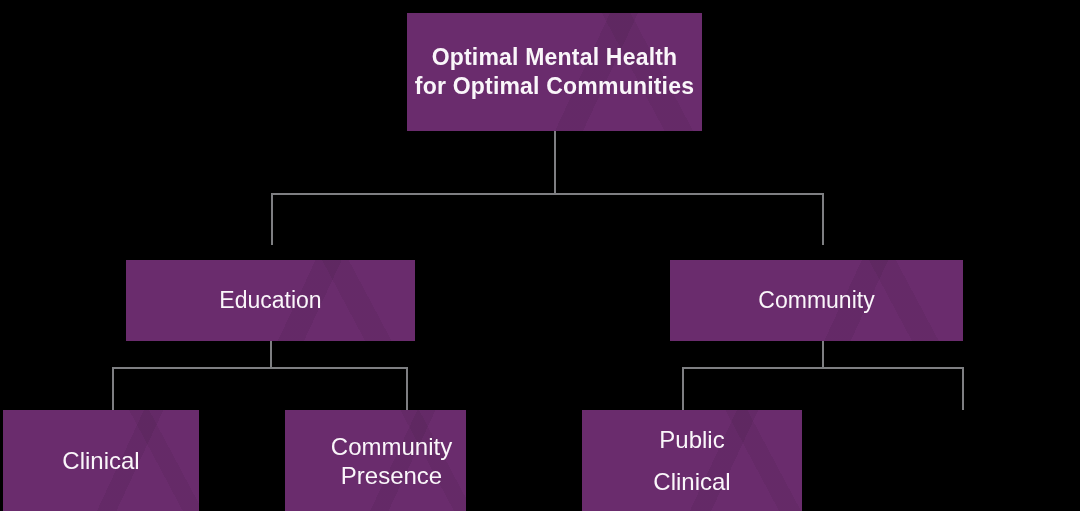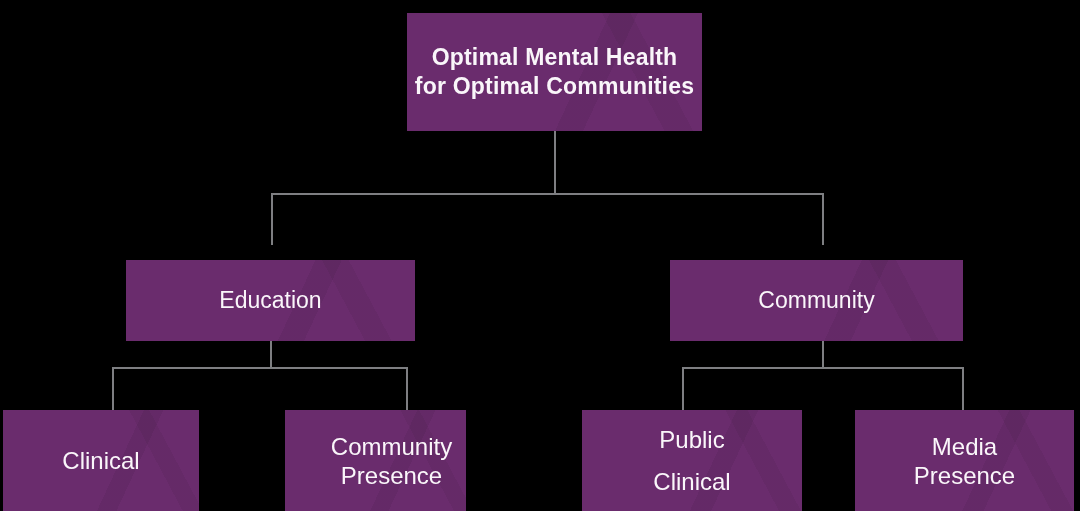--- a/index.html
+++ b/index.html
@@ -110,18 +110,14 @@
   <div class="node node-l3 node-community">
     <span class="line">Community</span>
     <span class="line">Presence</span>
   </div>
 
   <div class="node node-l3 node-public">
     <span class="line">Public</span>
     <span class="line">Clinical</span>
   </div>
 
-  <div class="node node-l3 node-media">
-    <span class="line">Media</span>
-    <span class="line">Presence</span>
-  </div>
 
 </div>
 
 </body></html>

